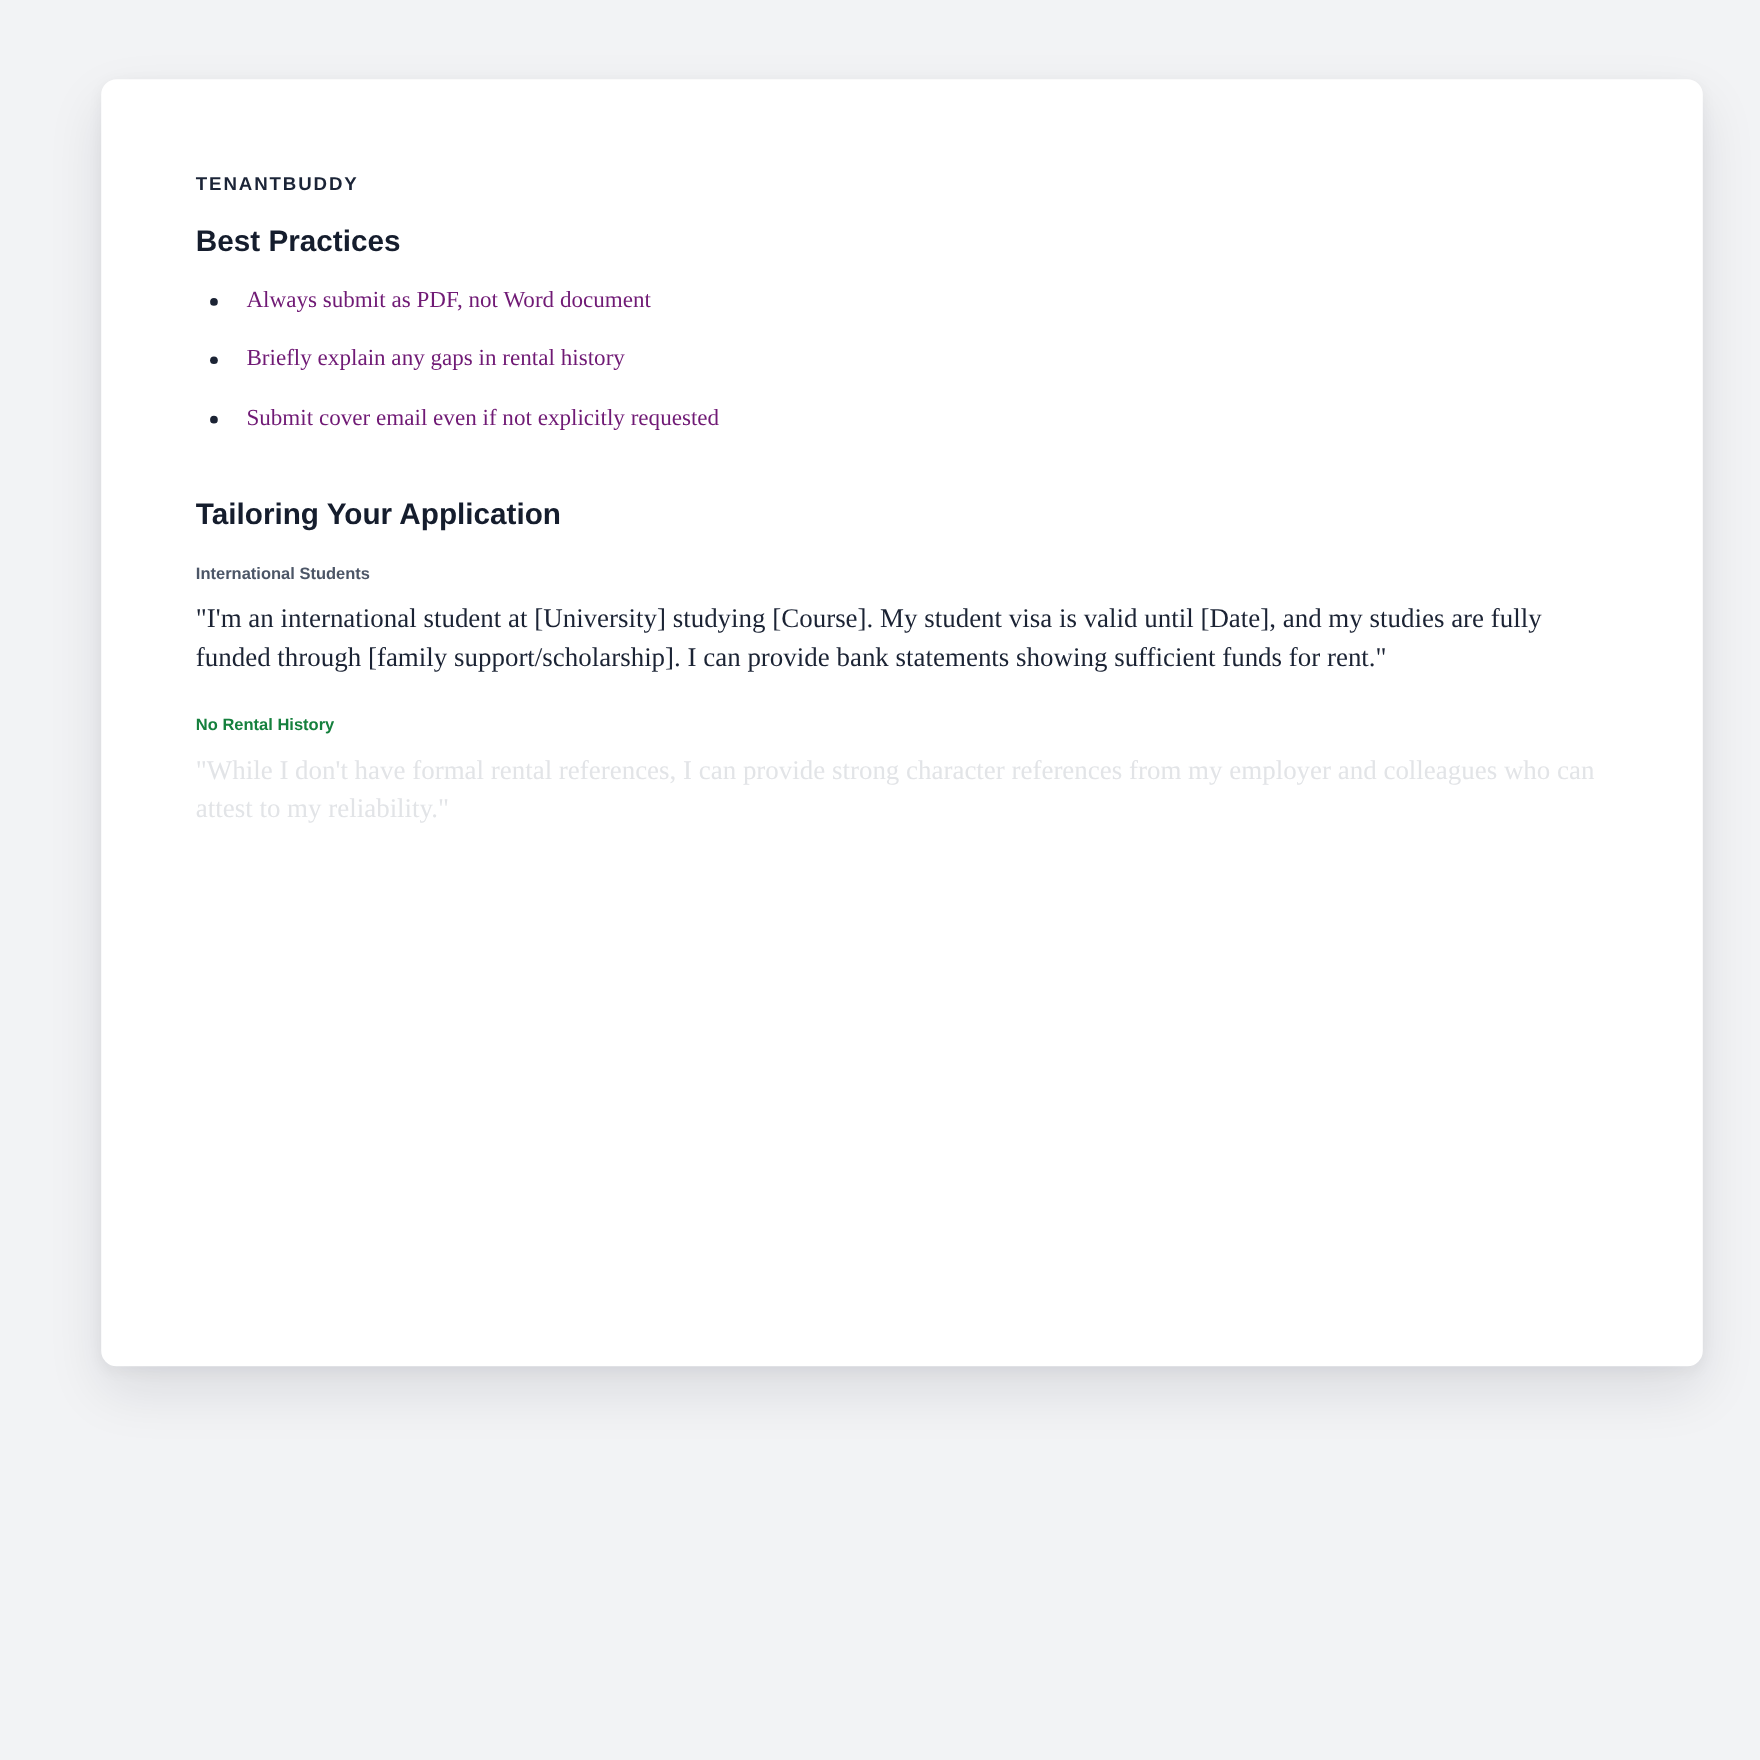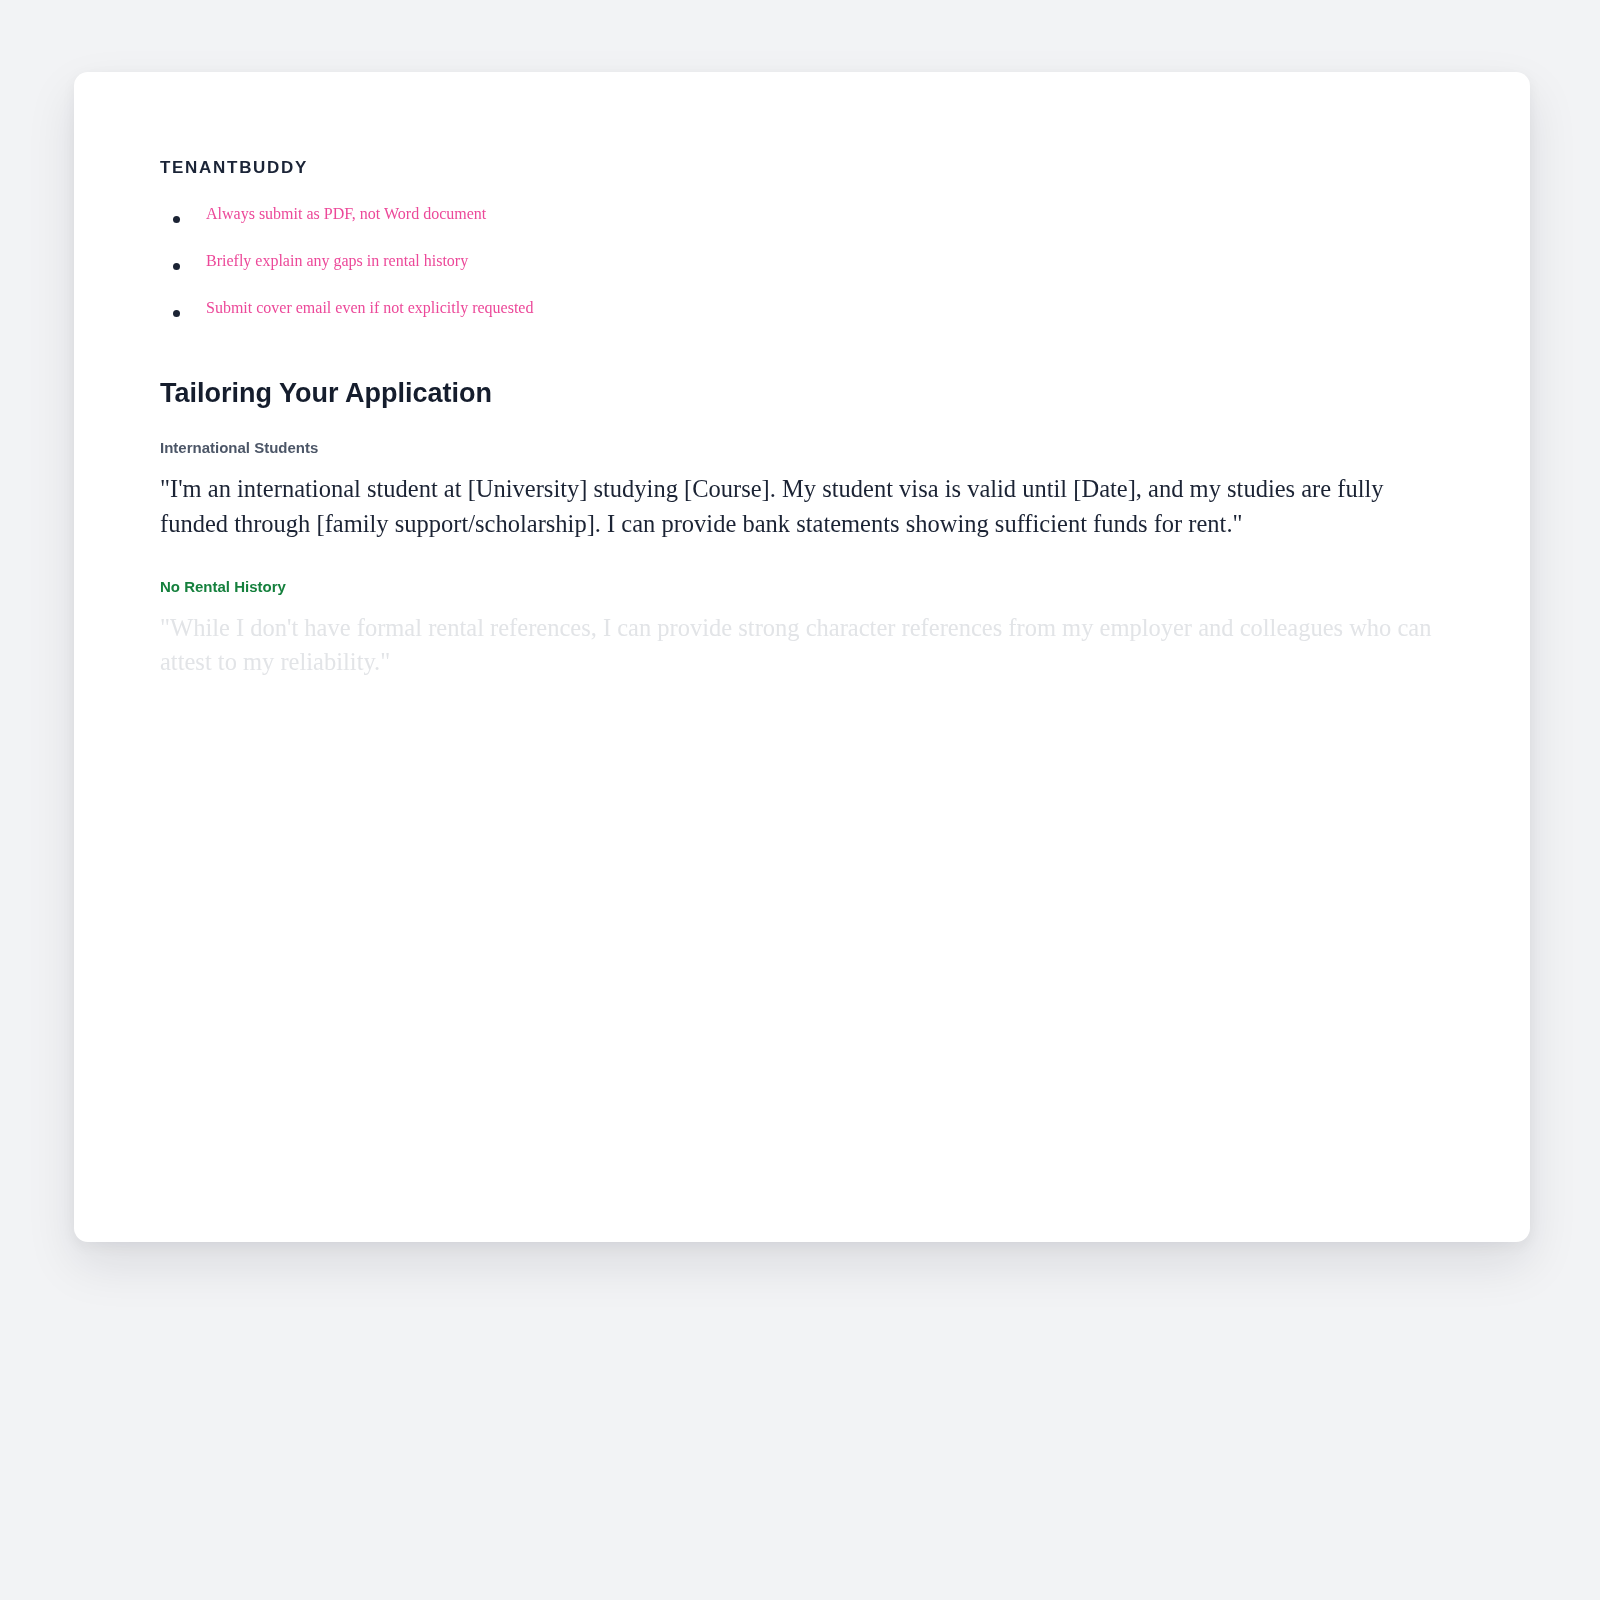--- a/index.html
+++ b/index.html
@@ -8,21 +8,21 @@
   }
   body {
     width: 1600px;
     height: 1600px;
     background: #f2f3f5;
     font-family: "Liberation Sans", sans-serif;
     overflow: hidden;
   }
   .page {
     position: absolute;
-    left: 74px;
+    left: 92px;
     top: 72px;
     width: 1456px;
     height: 1170px;
     background: #ffffff;
     border-radius: 14px;
     box-shadow: 0 22px 50px rgba(18, 24, 38, 0.10), 0 4px 14px rgba(18,24,38,0.05);
     box-sizing: border-box;
     padding: 86px 96px 0 86px;
     overflow: hidden;
   }
@@ -52,22 +52,22 @@
     margin-bottom: 30px;
   }
   ul.practices {
     list-style: none;
     margin: 0;
     padding: 0;
   }
   ul.practices li {
     position: relative;
     font-family: "Liberation Serif", serif;
-    font-size: 16px;
-    color: #ec4899;
+    font-size: 21px;
+    color: #701a75;
     padding-left: 46px;
     margin-bottom: 27px;
     line-height: 1.25;
   }
   ul.practices li::before {
     content: "";
     position: absolute;
     left: 13px;
     top: 12px;
     width: 7px;
@@ -96,20 +96,21 @@
   .block { margin-bottom: 8px; }
 </style>
 </head>
 <body>
 
 <div class="page">
 
   <div class="brand">TENANTBUDDY</div>
 
 
+  <h2 class="section-title">Best Practices</h2>
 
   <ul class="practices">
     <li>Always submit as PDF, not Word document</li>
     <li>Briefly explain any gaps in rental history</li>
     <li>Submit cover email even if not explicitly requested</li>
   </ul>
 
   <h2 class="section-title second">Tailoring Your Application</h2>
 
   <div class="block">

